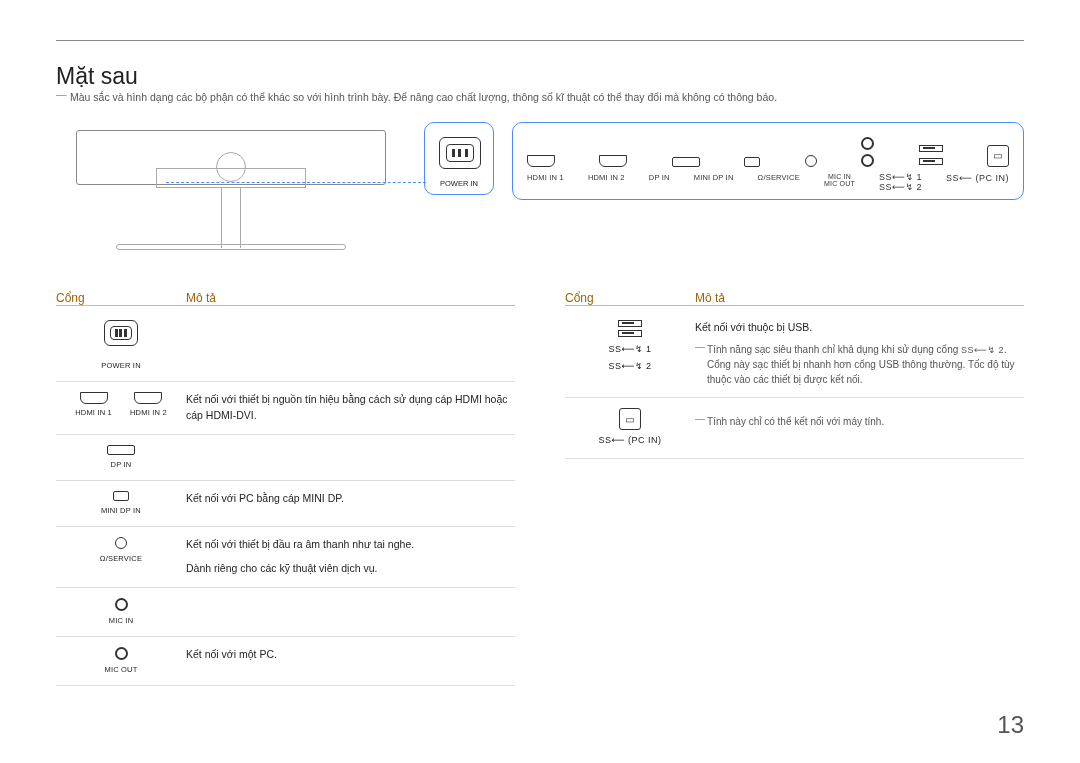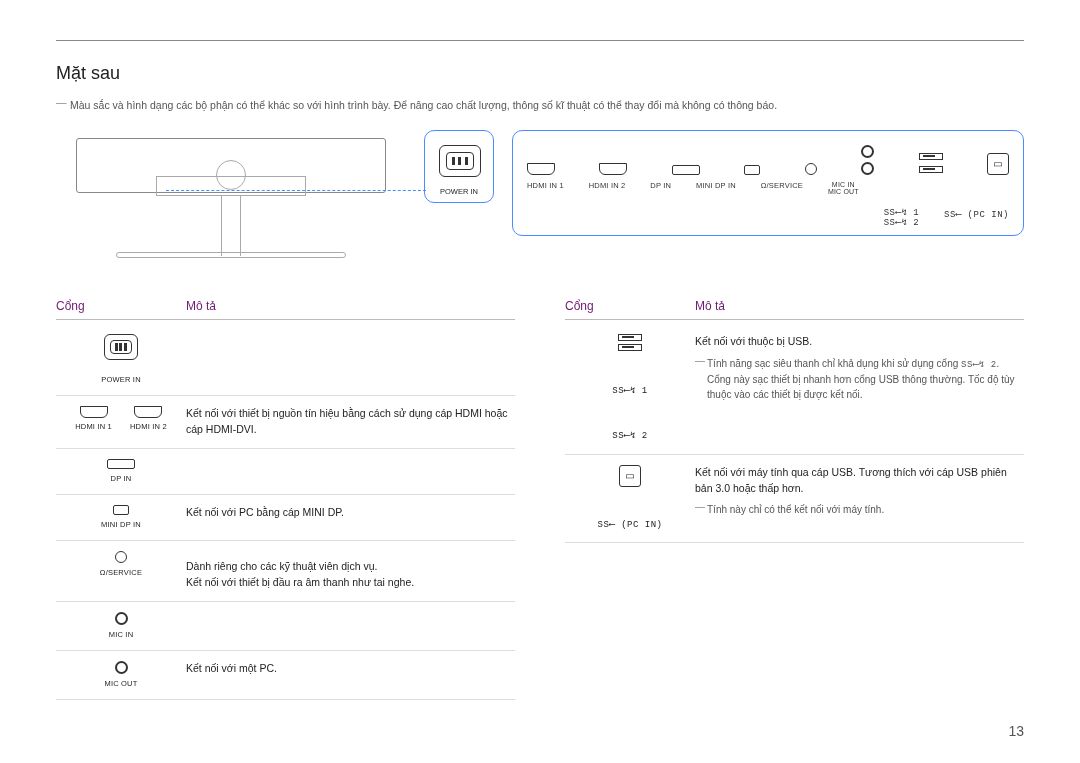--- a/index.html
+++ b/index.html
@@ -11,23 +11,23 @@
     height: 763px;
     position: relative;
     padding: 40px 56px 30px 56px;
   }
   .rule {
     border: none;
     border-top: 1px solid #888;
     margin-bottom: 22px;
   }
   h1.title {
-    font-size: 18px;
+    font-size: 23px;
     font-weight: 400;
-    margin-bottom: 14px;
+    margin-bottom: 0;
   }
   .note {
     font-size: 10.5px;
     color: #555;
     position: relative;
     padding-left: 14px;
     line-height: 1.5;
   }
   .note::before {
     content: "―";
@@ -120,22 +120,22 @@
     width:22px; height:22px; border:1.3px solid #333; border-radius:3px;
     display:flex; align-items:center; justify-content:center; font-size:10px;
   }
   .small-lbl { font-size:7px; line-height:1.1; text-align:center; }
 
   .columns {
     display:flex; gap: 50px;
   }
   .col { flex: 1 1 50%; }
   .thead {
-    display:flex; font-size:12px; color:#701a75;
-    border-bottom:1px solid #bbb; padding-bottom:6px; margin-bottom:4px;
+    display:flex; font-size:12px; color:#a16207;
+    border-bottom:1px solid #bbb; margin-bottom:4px;
   }
   .thead .c1 { width: 130px; }
   .thead .c2 { flex:1; }
   .trow {
     display:flex; align-items:flex-start;
     border-bottom:1px solid #ddd;
     padding: 10px 0;
     font-size: 10.5px;
     line-height: 1.5;
   }
@@ -148,24 +148,24 @@
   .icon-lbl { font-size:7.5px; letter-spacing:0.2px; text-align:center; }
   .hdmi-pair { display:flex; gap:18px; }
   .hdmi-pair > div { display:flex; flex-direction:column; align-items:center; gap:3px; }
   .subnote {
     font-size:10px; color:#555; position:relative; padding-left:12px;
     margin-top:6px; line-height:1.5;
   }
   .subnote::before {
     content:"―"; position:absolute; left:0; top:-3px; color:#888;
   }
-  .ss { font-family: Liberation Mono, monospace; font-size:9px; letter-spacing:0.5px;margin-top:28px; }
+  .ss { font-family: Liberation Sans, sans-serif; font-size:9px; letter-spacing:0.5px; }
   .page-num {
     position:absolute; right:56px; bottom:24px;
-    font-size:14px; color:#555;margin-left:28px;
+    font-size:24px; color:#555;margin-left:28px;
   }
   .usb-stack { display:flex; flex-direction:column; align-items:center; gap:1px; }
   .nb { white-space:nowrap; }
 </style>
 </head>
 <body>
 
 <hr class="rule">
 <h1 class="title">Mặt sau</h1>
 <p class="note">Màu sắc và hình dạng các bộ phận có thể khác so với hình trình bày. Để nâng cao chất lượng, thông số kĩ thuật có thể thay đổi mà không có thông báo.</p>
@@ -288,22 +288,22 @@
       </div>
       <div class="c2">Kết nối với PC bằng cáp MINI DP.</div>
     </div>
 
     <div class="trow">
       <div class="c1">
         <div class="jack"></div>
         <div class="icon-lbl">Ω/SERVICE</div>
       </div>
       <div class="c2">
+        <div>Kết nối với thiết bị đầu ra âm thanh như tai nghe.</div>
         <div style="margin-top:8px">Dành riêng cho các kỹ thuật viên dịch vụ.</div>
-        <div>Kết nối với thiết bị đầu ra âm thanh như tai nghe.</div>
       </div>
     </div>
 
     <div class="trow">
       <div class="c1">
         <div class="jack-b"></div>
         <div class="icon-lbl">MIC IN</div>
       </div>
     </div>
 
@@ -338,20 +338,19 @@
         </div>
       </div>
     </div>
 
     <div class="trow">
       <div class="c1">
         <div class="usbb">▭</div>
         <div class="icon-lbl ss">SS⟵ (PC IN)</div>
       </div>
       <div class="c2">
-        <div>Kết nối với máy tính qua cáp USB. Tương thích với cáp USB phiên bản 3.0 hoặc thấp hơn.</div>
         <div class="subnote">Tính này chỉ có thể kết nối với máy tính.</div>
       </div>
     </div>
   </div>
 </div>
 
 <div class="page-num">13</div>
 
 </body></html>

